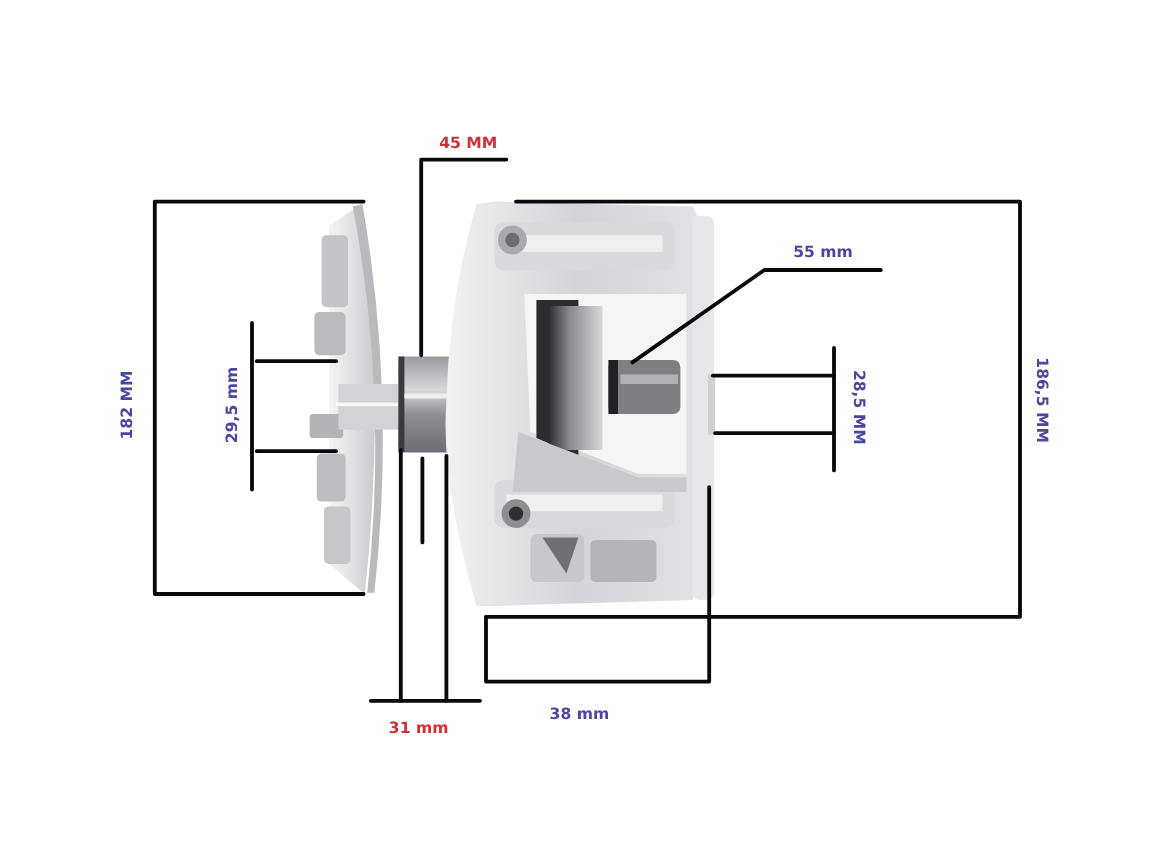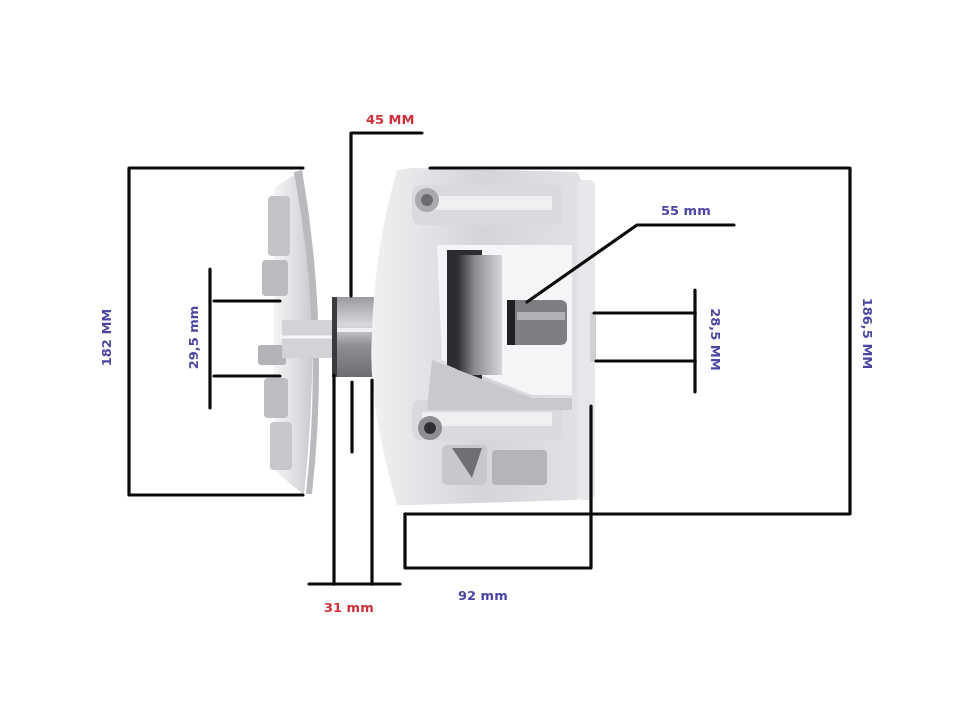--- a/index.html
+++ b/index.html
@@ -126,14 +126,14 @@
   <div class="label blue vert" style="left:150px; top:330px; transform: rotate(-90deg);">29,5 mm</div>
 
   <div class="label blue" style="left:649px; top:203px;">55 mm</div>
 
   <div class="label blue vert" style="left:672px; top:332px; transform: rotate(90deg);">28,5 MM</div>
 
   <div class="label blue vert" style="left:820px; top:326px; transform: rotate(90deg);">186,5 MM</div>
 
   <div class="label red" style="left:312px; top:600px;text-align:right;">31 mm</div>
 
-  <div class="label blue" style="left:446px; top:588px;">92 mm</div>
+  <div class="label blue" style="left:446px; top:588px;">38 mm</div>
 </div>
 
 </body></html>

